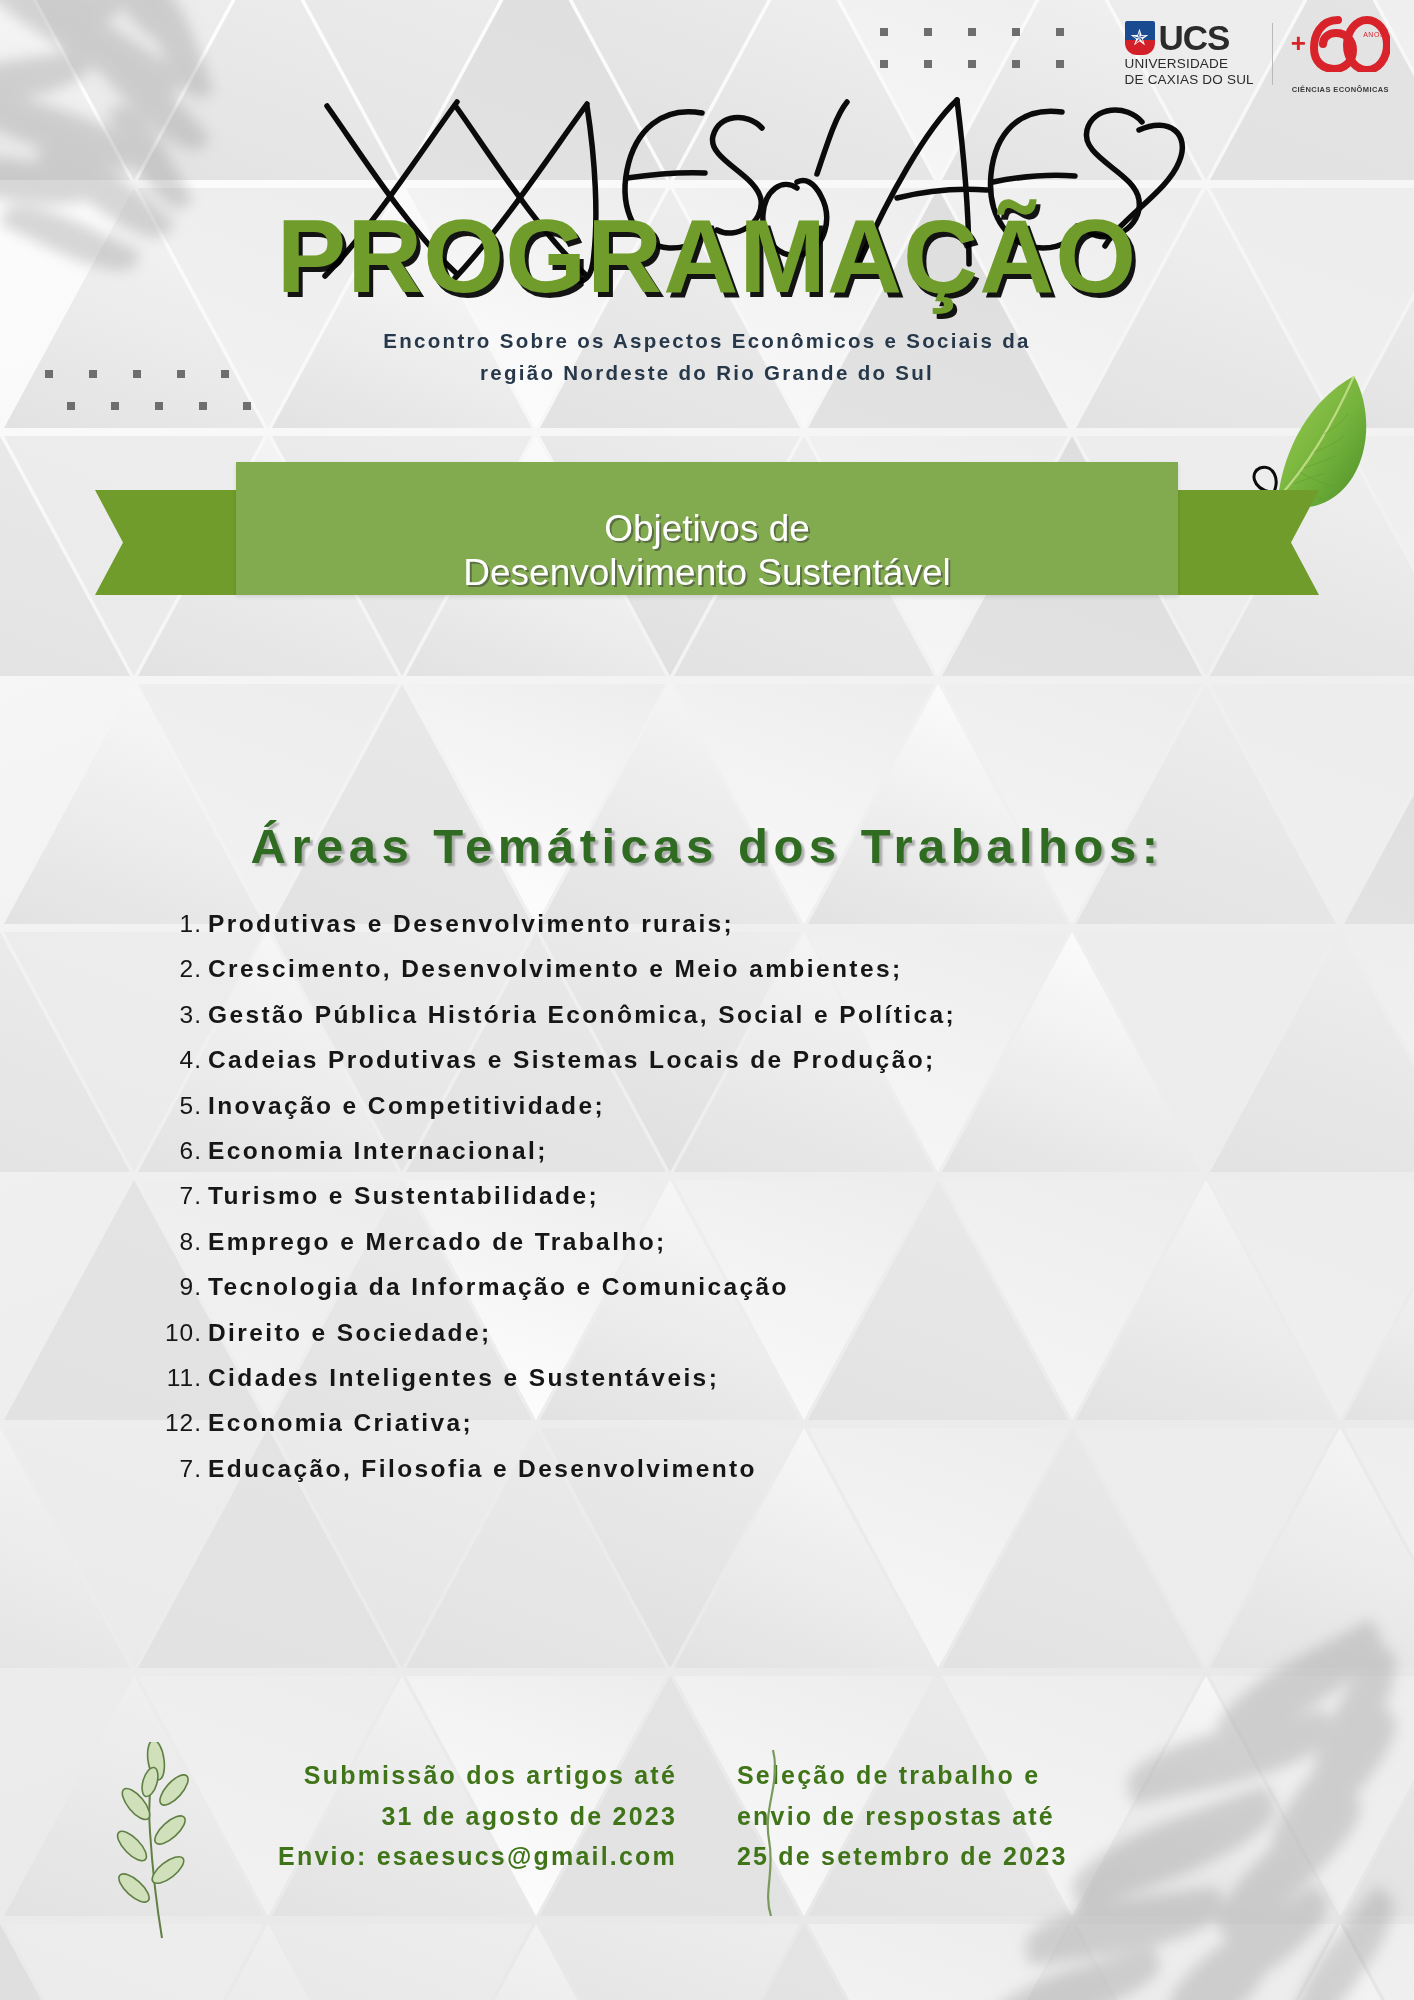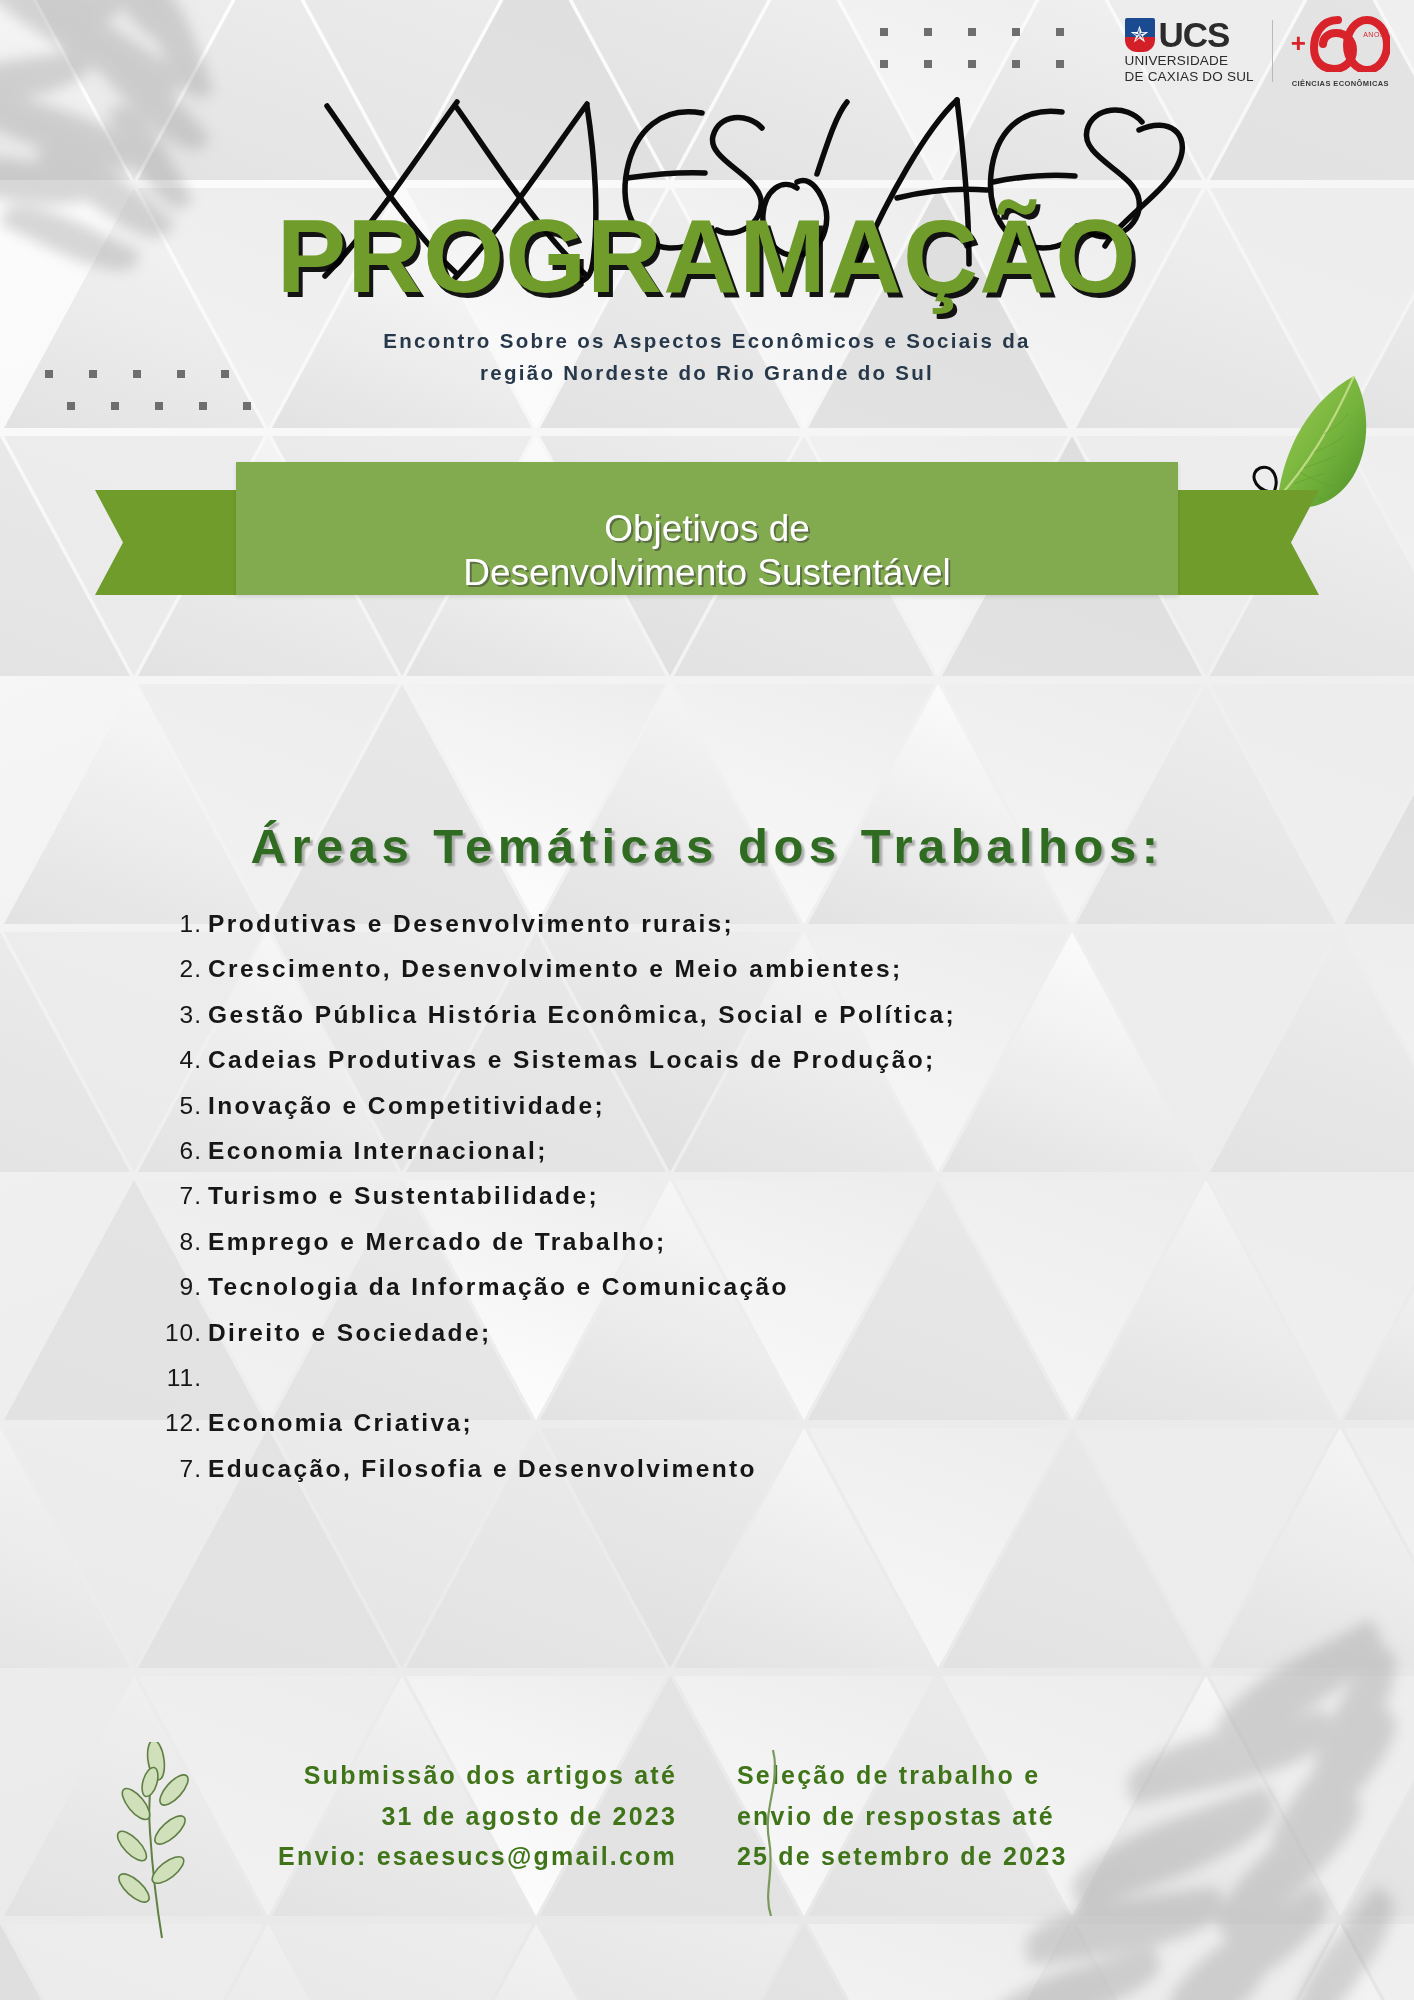--- a/index.html
+++ b/index.html
@@ -54,21 +54,21 @@
   .ucs-star{color:#fff;font-size:22px;line-height:1;}
   .ucs-word{font-weight:bold;font-size:35px;letter-spacing:-1px;color:#2b2b2b;line-height:.9;}
   .ucs-sub{font-size:13.5px;color:#2b2b2b;letter-spacing:.2px;line-height:1.06;margin-top:2px;font-weight:400;}
   .logo-div{width:1px;height:62px;background:#b9b9b9;}
   .sixty{position:relative;display:flex;flex-direction:column;align-items:center;}
   .sixty-row{display:flex;align-items:center;position:relative;}
   .sixty-plus{color:#d8232a;font-size:26px;font-weight:bold;line-height:1;margin-right:-2px;}
   .sixty-anos{
     position:absolute;right:5px;top:17px;font-size:7px;color:#d8232a;letter-spacing:.5px;
   }
-  .sixty-cap{font-size:7.5px;color:#3a3a3a;letter-spacing:.4px;margin-top:7px;font-weight:bold;}
+  .sixty-cap{font-size:7.5px;color:#3a3a3a;letter-spacing:.4px;margin-top:13px;font-weight:bold;}
 
   
   .dots{position:absolute;display:grid;grid-auto-flow:column;}
   .dotrow{display:flex;gap:36px;margin-bottom:24px;}
   .dot{width:8px;height:8px;background:#6e6e6e;}
 
   
   .script-title{
     position:absolute;left:0;right:0;top:78px;text-align:center;
     pointer-events:none;
@@ -493,20 +493,21 @@
       <div class="li">
         <span class="num">9.</span>
         <span class="txt">Tecnologia da Informação e Comunicação</span>
       </div>
       <div class="li">
         <span class="num">10.</span>
         <span class="txt">Direito e Sociedade;</span>
       </div>
       <div class="li">
         <span class="num">11.</span>
+        <span class="txt">Cidades Inteligentes e Sustentáveis;</span>
       </div>
       <div class="li">
         <span class="num">12.</span>
         <span class="txt">Economia Criativa;</span>
       </div>
       <div class="li">
         <span class="num">7.</span>
         <span class="txt">Educação, Filosofia e Desenvolvimento</span>
       </div>
     </div>

